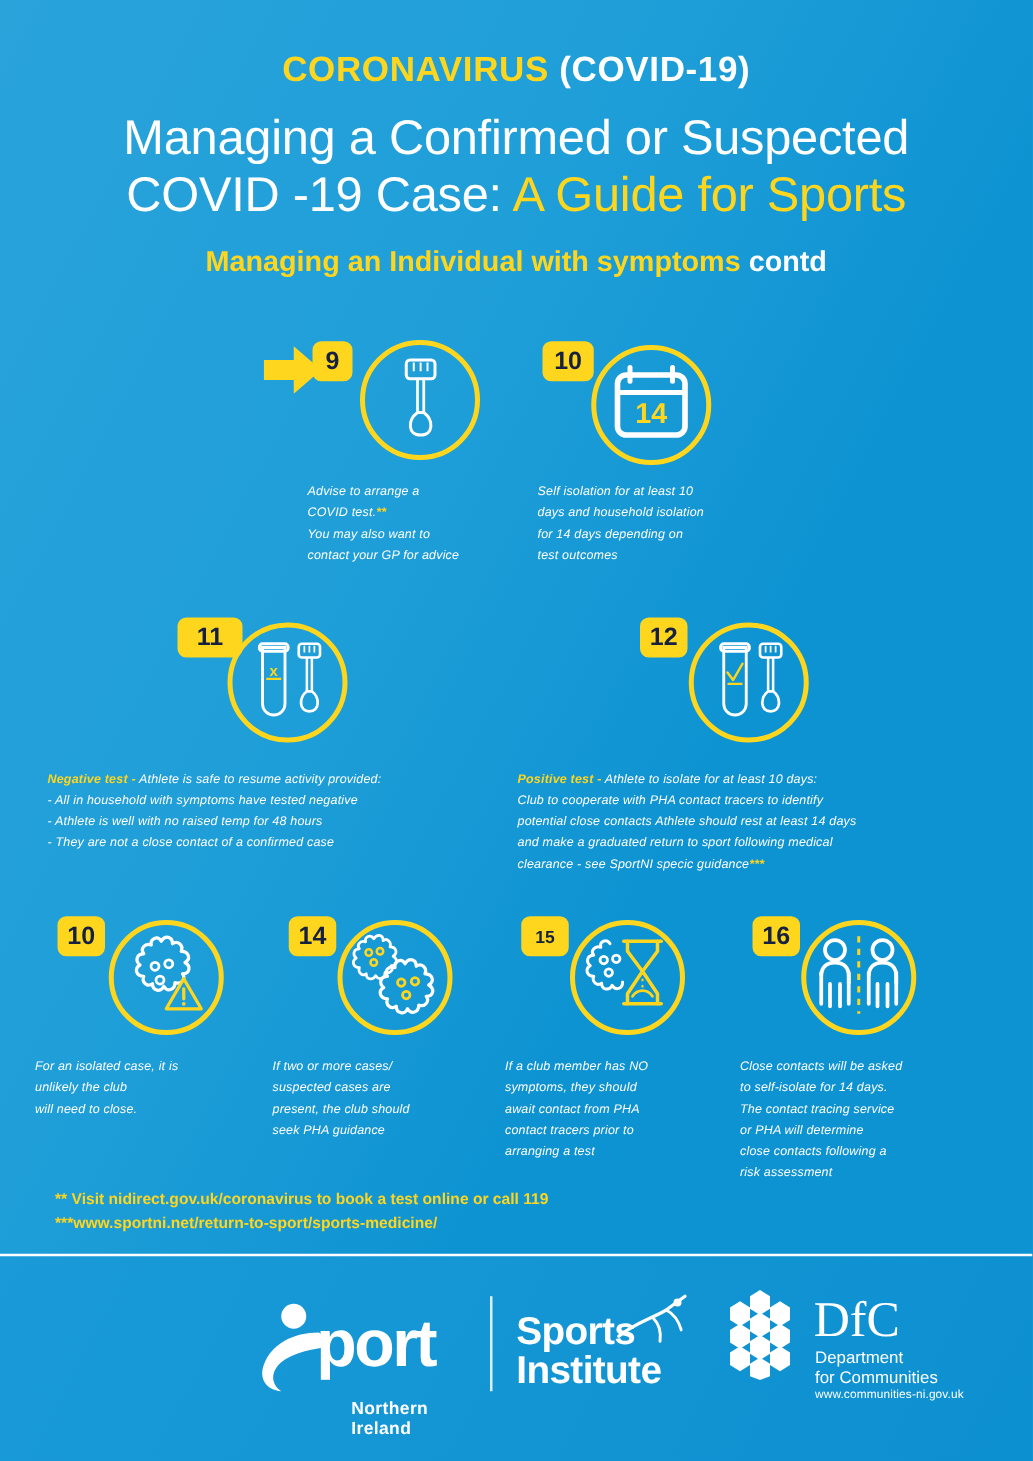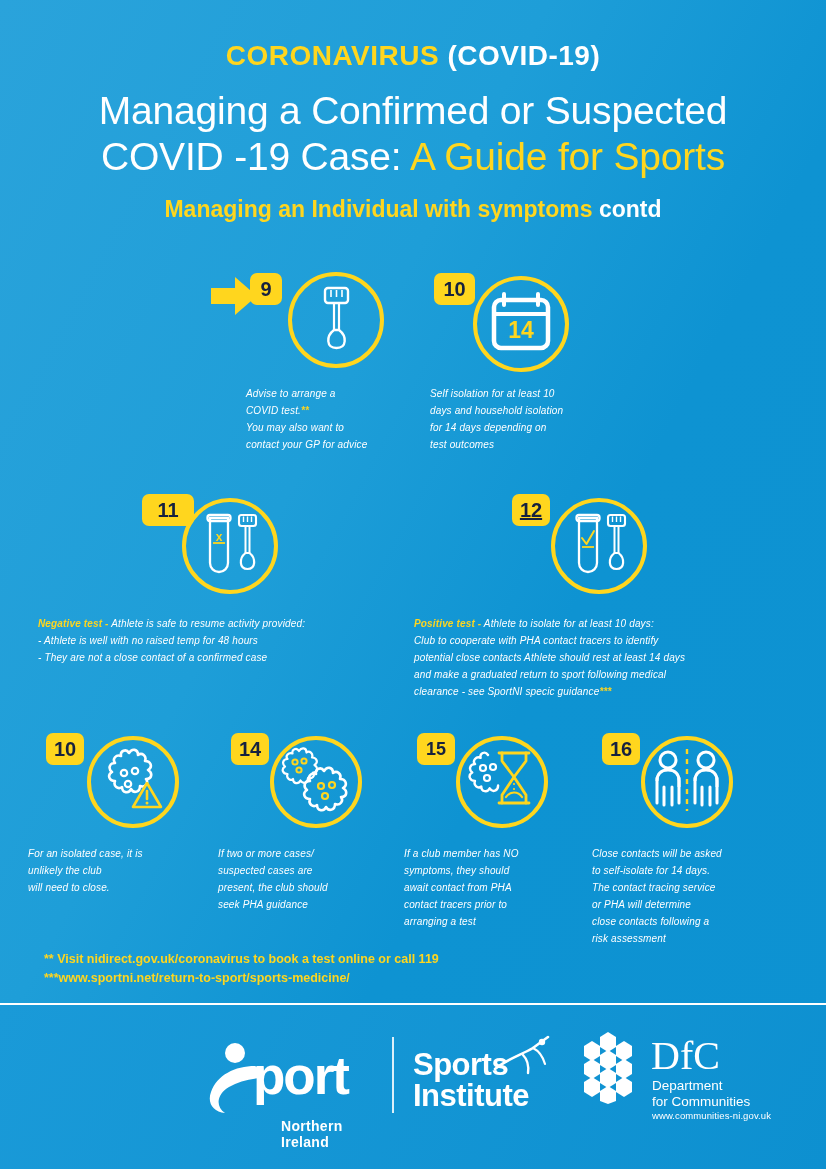--- a/index.html
+++ b/index.html
@@ -161,25 +161,26 @@
         <line x1="50.5" y1="5.5" x2="50.5" y2="11" stroke="#fff" stroke-width="1.4"></line>
         <line x1="54.5" y1="5.5" x2="54.5" y2="11" stroke="#fff" stroke-width="1.4"></line>
         <line x1="48.5" y1="15" x2="48.5" y2="42" stroke="#fff" stroke-width="2"></line>
         <line x1="52.5" y1="15" x2="52.5" y2="42" stroke="#fff" stroke-width="2"></line>
         <path d="M48.5 42 C42 47 42 58 50.5 58 C59 58 59 47 52.5 42 Z" fill="none" stroke="#fff" stroke-width="2.2"></path>
       </svg>
     </span>
   </div>
   <div class="caption" style="left:38px; top:615px; width:360px;">
     <div><span class="hl">Negative test -</span><span> Athlete is safe to resume activity provided:</span></div>
+    <div>- All in household with symptoms have tested negative</div>
     <div>- Athlete is well with no raised temp for 48 hours</div>
     <div>- They are not a close contact of a confirmed case</div>
   </div>
 
-  <div class="badge" style="left:512px; top:494px; width:38px; height:32px; font-size:20px;text-decoration:underline;">12</div>
+  <div class="badge" style="left:512px; top:494px; width:38px; height:32px; font-size:20px;">12</div>
   <div class="ring" style="left:551px; top:498px; width:96px; height:96px;">
     <span>
       <svg width="66" height="66" viewBox="0 0 66 66">
         <path d="M13 7 H31 V52 A9 9 0 0 1 13 52 Z" fill="none" stroke="#fff" stroke-width="2.3"></path>
         <rect x="10.5" y="4" width="23" height="6" rx="2.5" fill="none" stroke="#fff" stroke-width="2.3"></rect>
         <path d="M16 27 L20.5 33 L28 20" fill="none" stroke="#ffd61e" stroke-width="2" stroke-linecap="round" stroke-linejoin="round"></path>
         <line x1="16" y1="36" x2="28" y2="36" stroke="#ffd61e" stroke-width="1.8"></line>
         <rect x="42" y="4" width="17" height="11" rx="2.5" fill="none" stroke="#fff" stroke-width="2.1"></rect>
         <line x1="46.5" y1="5.5" x2="46.5" y2="11" stroke="#fff" stroke-width="1.4"></line>
         <line x1="50.5" y1="5.5" x2="50.5" y2="11" stroke="#fff" stroke-width="1.4"></line>
@@ -249,21 +250,21 @@
       </svg>
     </span>
   </div>
   <div class="caption" style="left:218px; top:845px; width:190px;">
     <div>If two or more cases/</div>
     <div>suspected cases are</div>
     <div>present, the club should</div>
     <div>seek PHA guidance</div>
   </div>
 
-  <div class="badge" style="left:417px; top:733px; width:38px; height:32px; font-size:18px;">15</div>
+  <div class="badge" style="left:417px; top:733px; width:38px; height:32px; font-size:14px;">15</div>
   <div class="ring" style="left:456px; top:736px; width:92px; height:92px;">
     <span>
       <svg width="72" height="70" viewBox="0 0 72 70">
         <g fill="none" stroke="#fff" stroke-width="2.4" stroke-linejoin="round" stroke-linecap="round">
           <path d="M22 10 c-2.8 -4.5 -8.5 -1.8 -7.4 2.8 c-4.5 -1.8 -8.5 2.8 -5.6 6.3
                    c-5.6 0 -6.3 5.6 -2.8 8.4 c-4.5 2.8 -2.8 8.4 2.8 8.4 c-1.8 4.5 2.8 8.4 6.3 5.6
                    c0 5.6 6.3 6.3 8.4 1.8 c2.8 4.5 8.4 2.8 8.4 -2.8"></path>
         </g>
         <circle cx="17" cy="23" r="3" fill="none" stroke="#fff" stroke-width="2.2"></circle>
         <circle cx="27" cy="22" r="3" fill="none" stroke="#fff" stroke-width="2.2"></circle>

